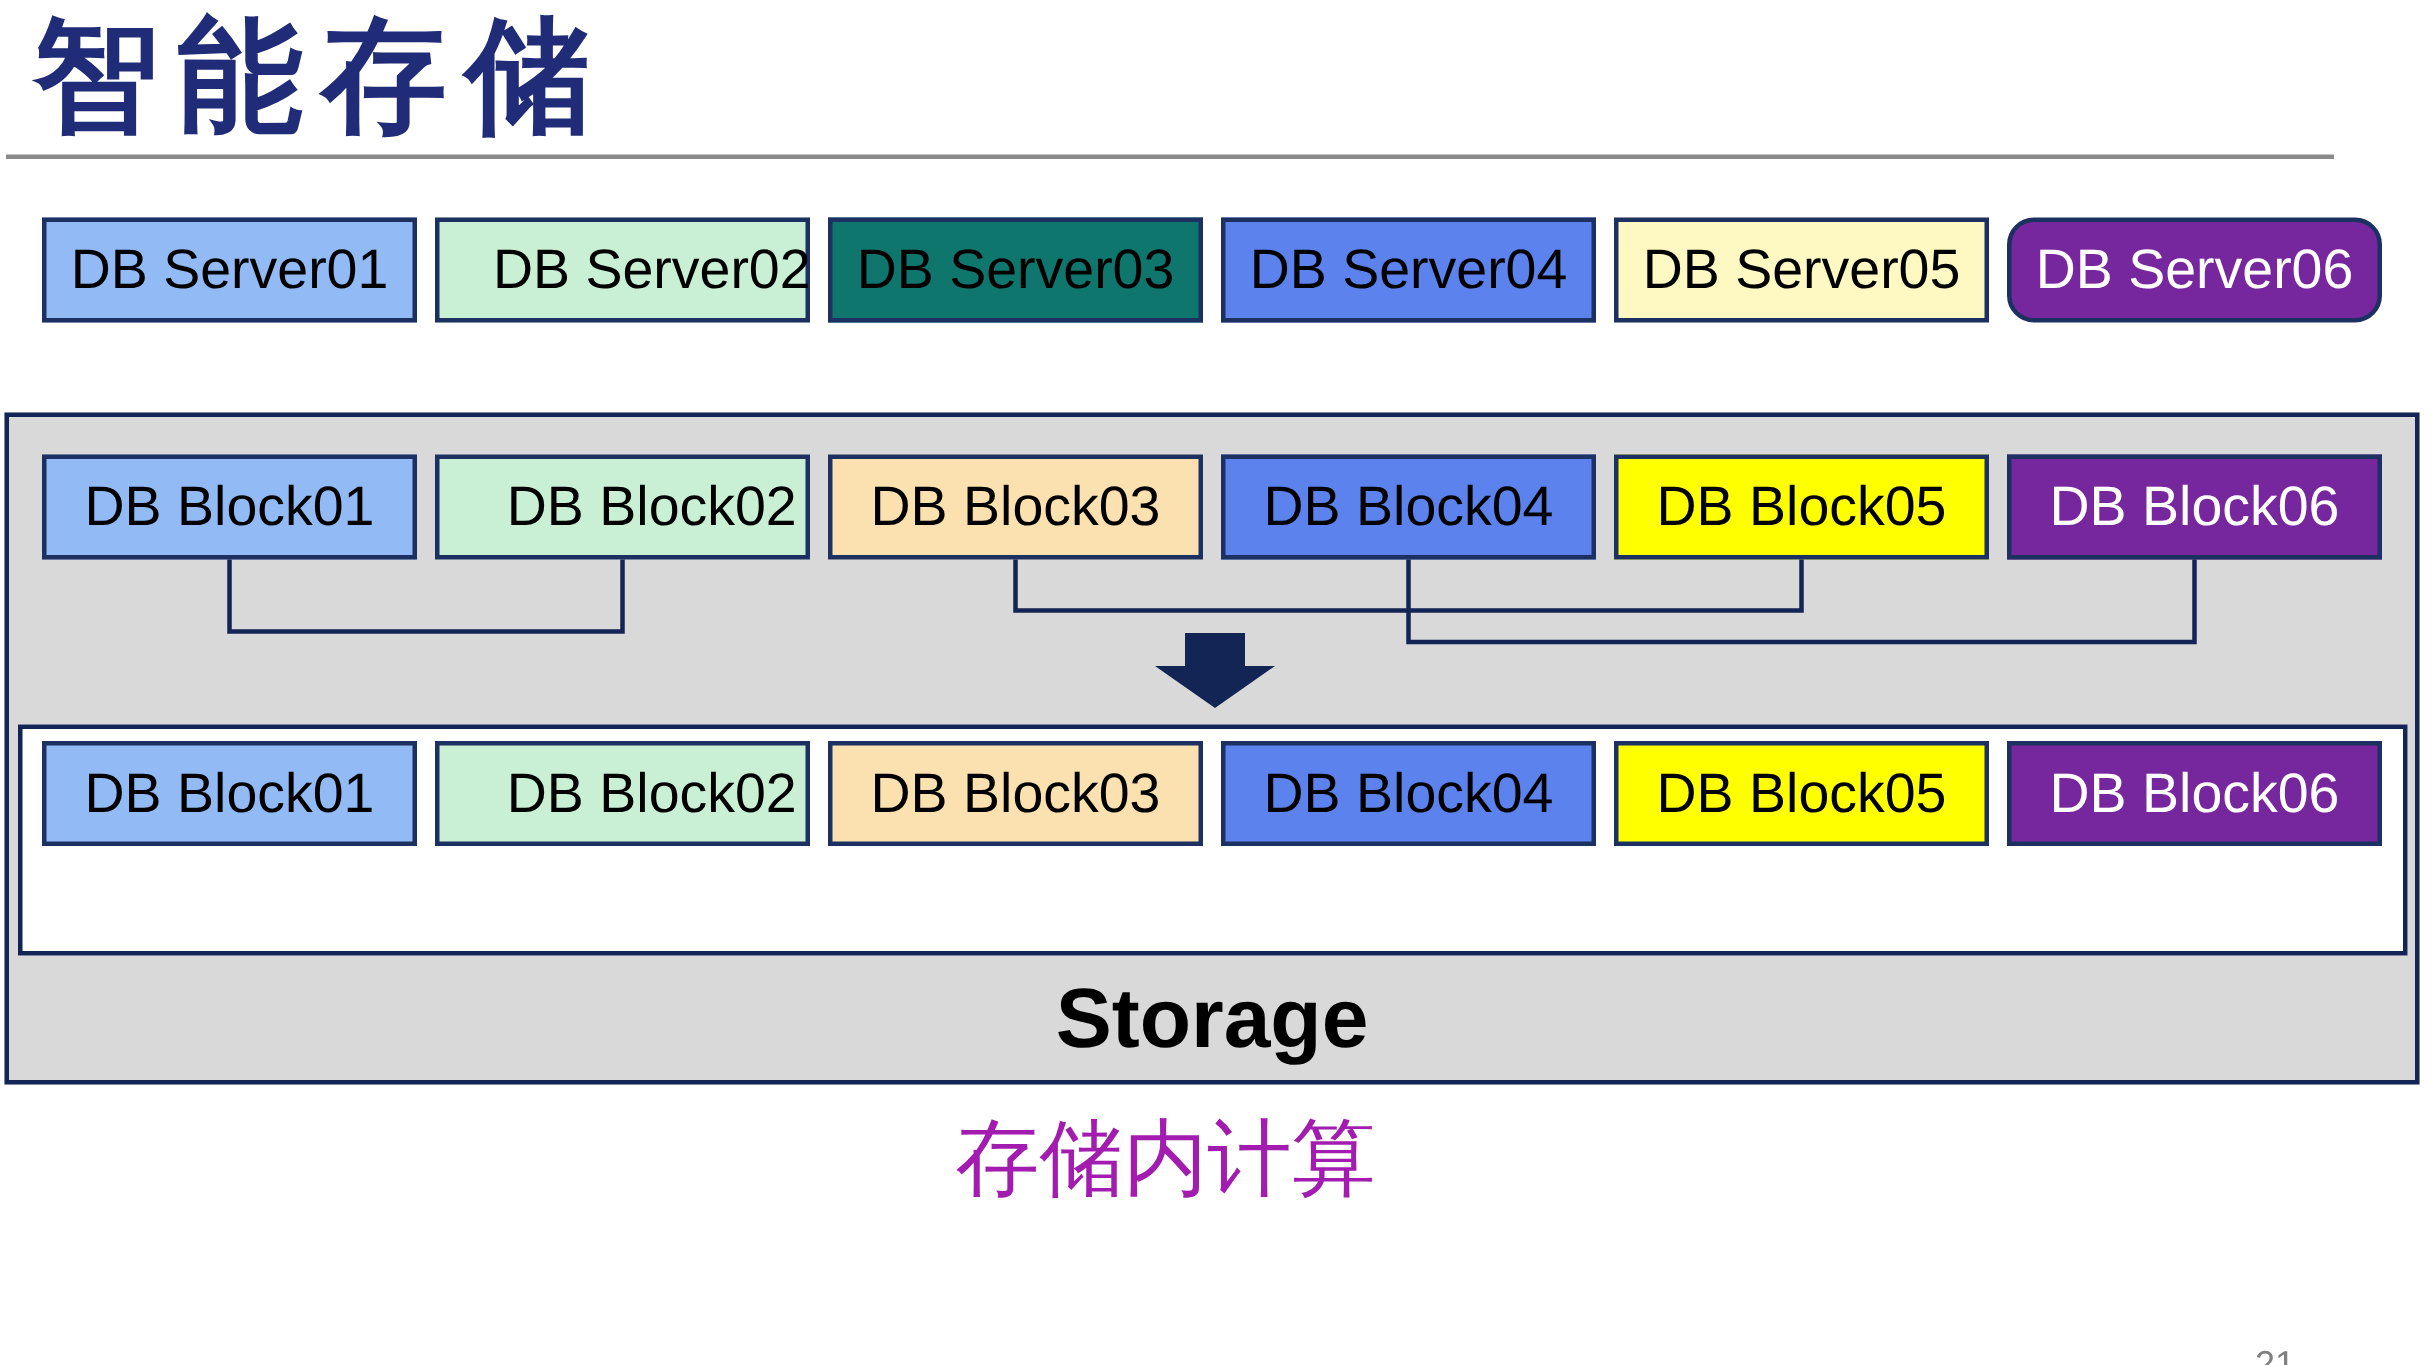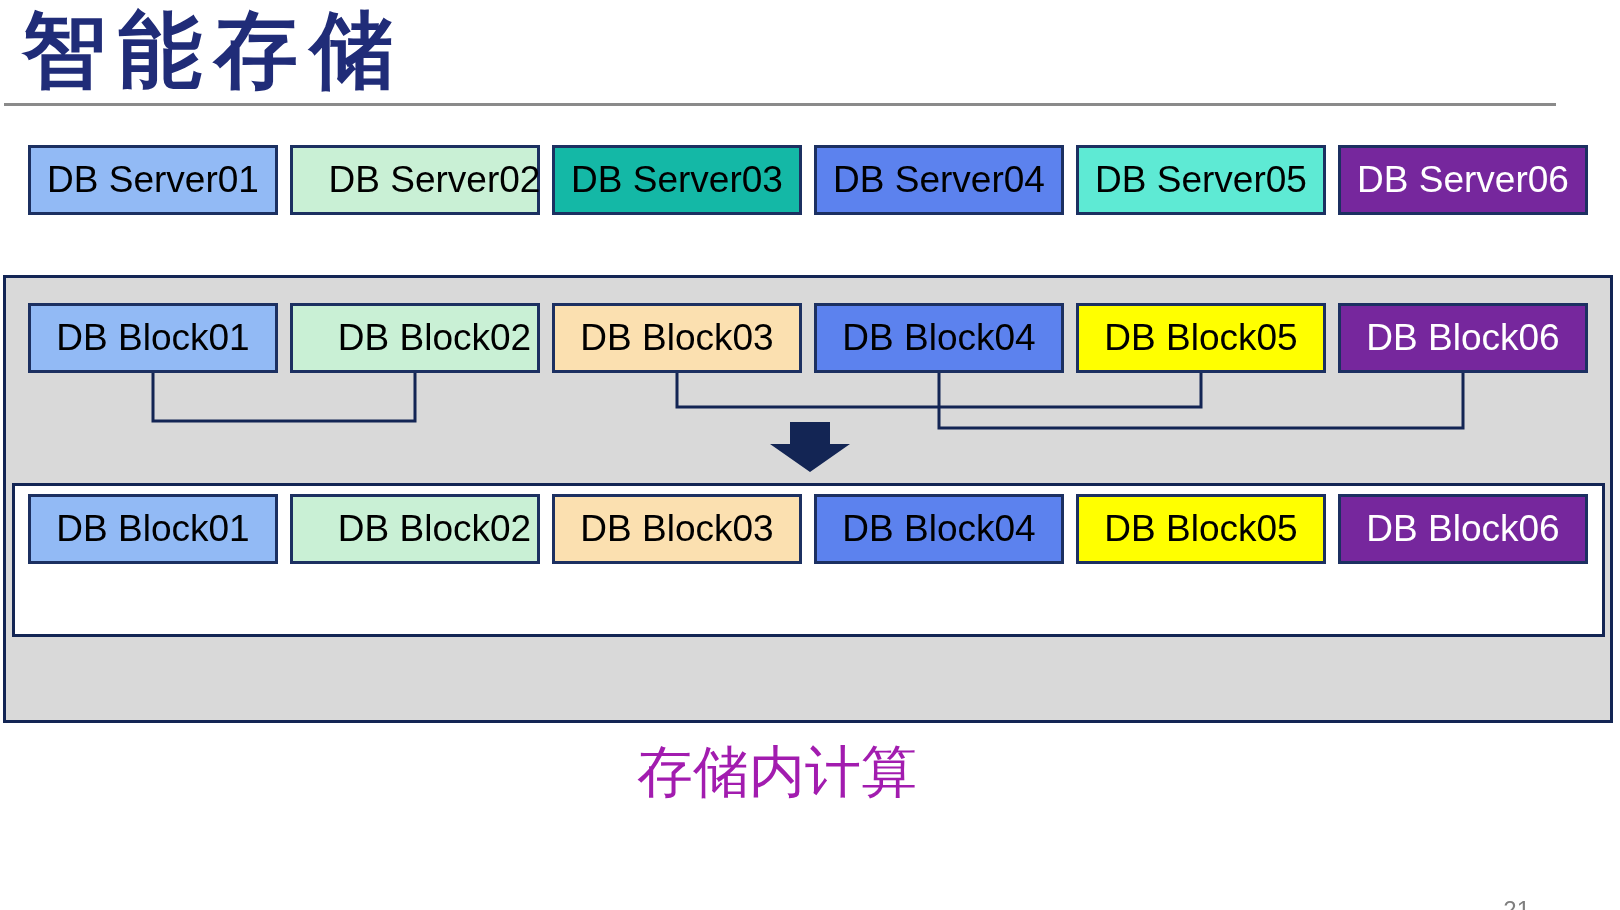--- a/index.html
+++ b/index.html
@@ -67,24 +67,24 @@
 
 <div class="page">
 
   <div class="title" style="color: rgb(32, 44, 120);">智能存储</div>
 
   <div class="divider" style="background-color: rgb(138, 138, 138);"></div>
 
   <div class="row-servers">
     <div class="box col1" style="background-color: rgb(146, 186, 245); color: rgb(0, 0, 0);">DB Server01</div>
     <div class="box col2" style="background-color: rgb(201, 240, 213); color: rgb(0, 0, 0);">DB Server02</div>
-    <div class="box col3" style="background-color: #14b8a6; color: rgb(0, 0, 0);">DB Server03</div>
+    <div class="box col3" style="background-color: #0f766e; color: rgb(0, 0, 0);">DB Server03</div>
     <div class="box col4" style="background-color: rgb(92, 130, 238); color: rgb(0, 0, 0);">DB Server04</div>
-    <div class="box col5" style="background-color: #5eead4; color: rgb(0, 0, 0);">DB Server05</div>
-    <div class="box col6" style="background-color: rgb(118, 39, 157); color: rgb(255, 255, 255);">DB Server06</div>
+    <div class="box col5" style="background-color: #fef9c3; color: rgb(0, 0, 0);">DB Server05</div>
+    <div class="box col6" style="background-color: rgb(118, 39, 157); color: rgb(255, 255, 255); border-radius: 18px;">DB Server06</div>
   </div>
 
   <div class="storage-panel" style="background-color: rgb(217, 217, 217);"></div>
 
   <div class="row-blocks1">
     <div class="box col1" style="background-color: rgb(146, 186, 245); color: rgb(0, 0, 0);">DB Block01</div>
     <div class="box col2" style="background-color: rgb(201, 240, 213); color: rgb(0, 0, 0);">DB Block02</div>
     <div class="box col3" style="background-color: rgb(251, 224, 176); color: rgb(0, 0, 0);">DB Block03</div>
     <div class="box col4" style="background-color: rgb(92, 130, 238); color: rgb(0, 0, 0);">DB Block04</div>
     <div class="box col5" style="background-color: rgb(255, 255, 0); color: rgb(0, 0, 0);">DB Block05</div>
@@ -103,20 +103,21 @@
   <div class="row-blocks2">
     <div class="box col1" style="background-color: rgb(146, 186, 245); color: rgb(0, 0, 0);">DB Block01</div>
     <div class="box col2" style="background-color: rgb(201, 240, 213); color: rgb(0, 0, 0);">DB Block02</div>
     <div class="box col3" style="background-color: rgb(251, 224, 176); color: rgb(0, 0, 0);">DB Block03</div>
     <div class="box col4" style="background-color: rgb(92, 130, 238); color: rgb(0, 0, 0);">DB Block04</div>
     <div class="box col5" style="background-color: rgb(255, 255, 0); color: rgb(0, 0, 0);">DB Block05</div>
     <div class="box col6" style="background-color: rgb(118, 39, 157); color: rgb(255, 255, 255);">DB Block06</div>
   </div>
 
 
+  <div class="storage-label">Storage</div>
 
   <div class="caption">
     <div>存储内计算</div>
   </div>
 
   <div class="page-number" style="color: rgb(127, 127, 127); margin-top: 24px;">21</div>
 
 </div>
 
 </body></html>

